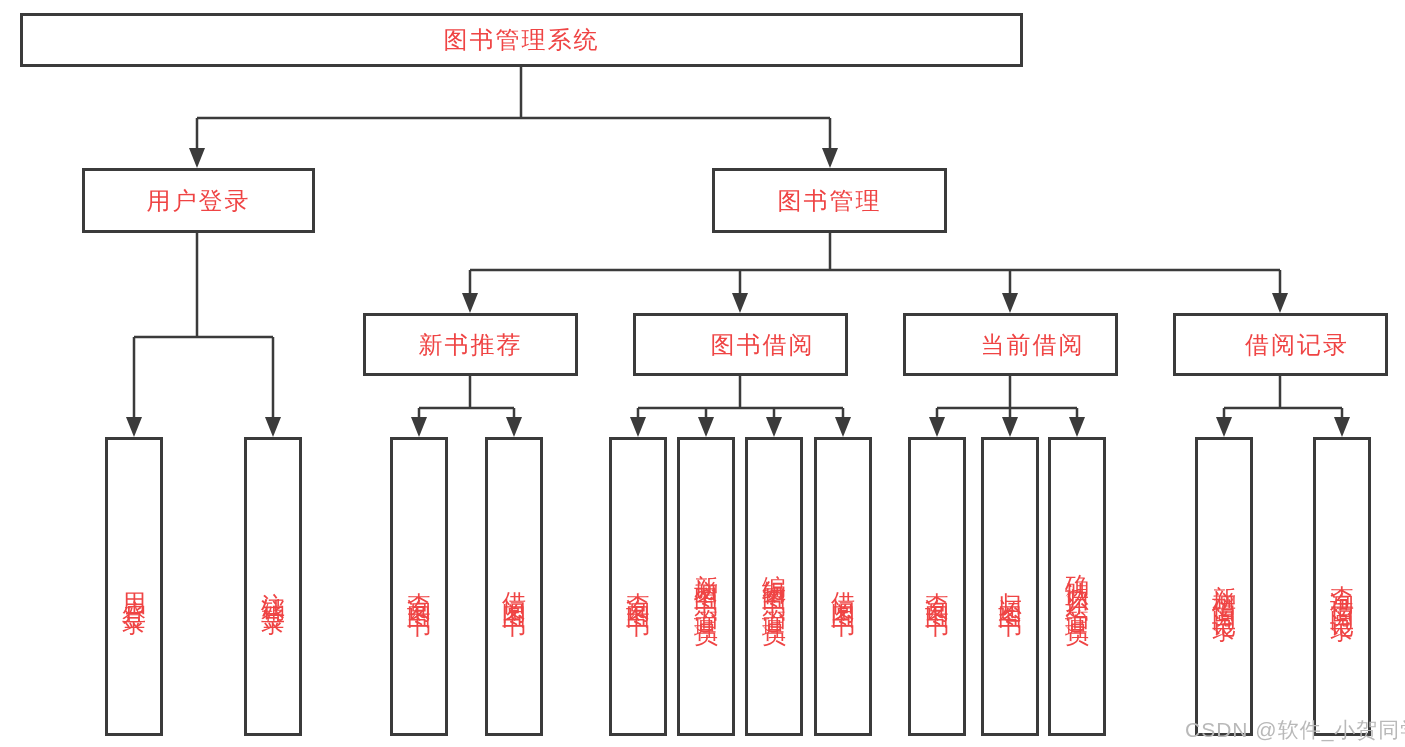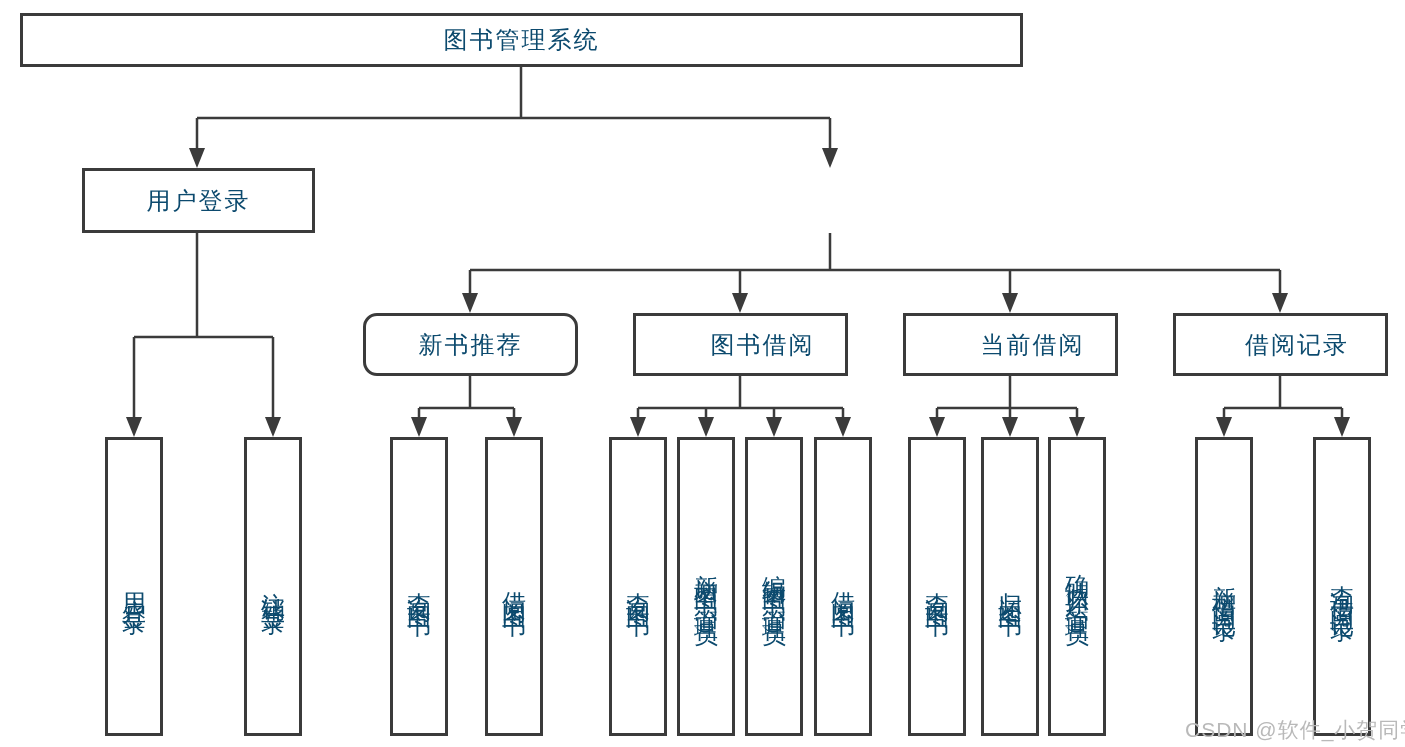--- a/index.html
+++ b/index.html
@@ -23,21 +23,21 @@
   }
   #connector-layer polygon { fill: #3b3b3b; }
   .node {
     position: absolute;
     box-sizing: border-box;
     border: 3px solid #3b3b3b;
     background: #ffffff;
     display: flex;
     align-items: center;
     justify-content: center;
-    color: #0c4a6e;
+    color: #ef4444;
   }
   .h-box {
     font-size: 24px;
     letter-spacing: 2px;
     white-space: nowrap;
   }
   .v-box {
     writing-mode: vertical-rl;
     font-size: 24px;
     letter-spacing: 7px;
@@ -111,22 +111,23 @@
     <g>
       <path d="M1280,376 V408 M1224,408 H1342 M1224,408 V419 M1342,408 V419"></path>
       <polygon points="1216,417 1232,417 1224,437"></polygon>
       <polygon points="1334,417 1350,417 1342,437"></polygon>
     </g>
   </svg>
 
   <div class="node h-box root-box">图书管理系统</div>
 
   <div class="node h-box lvl1-box" style="left:82px; width:233px;">用户登录</div>
+  <div class="node h-box lvl1-box" style="left:712px; width:235px;">图书管理</div>
 
-  <div class="node h-box lvl2-box" style="left:363px;border-radius:14px;">新书推荐</div>
+  <div class="node h-box lvl2-box" style="left:363px;">新书推荐</div>
   <div class="node h-box lvl2-box" style="left:633px;padding-left:44px;">图书借阅</div>
   <div class="node h-box lvl2-box" style="left:903px;padding-left:44px;">当前借阅</div>
   <div class="node h-box lvl2-box" style="left:1173px;padding-left:33px;">借阅记录</div>
 
   <div class="node v-box" style="left:105px;">用户登录</div>
   <div class="node v-box" style="left:244px;">注销登录</div>
 
   <div class="node v-box" style="left:390px;">查询图书</div>
   <div class="node v-box" style="left:485px;">借阅图书</div>
 

